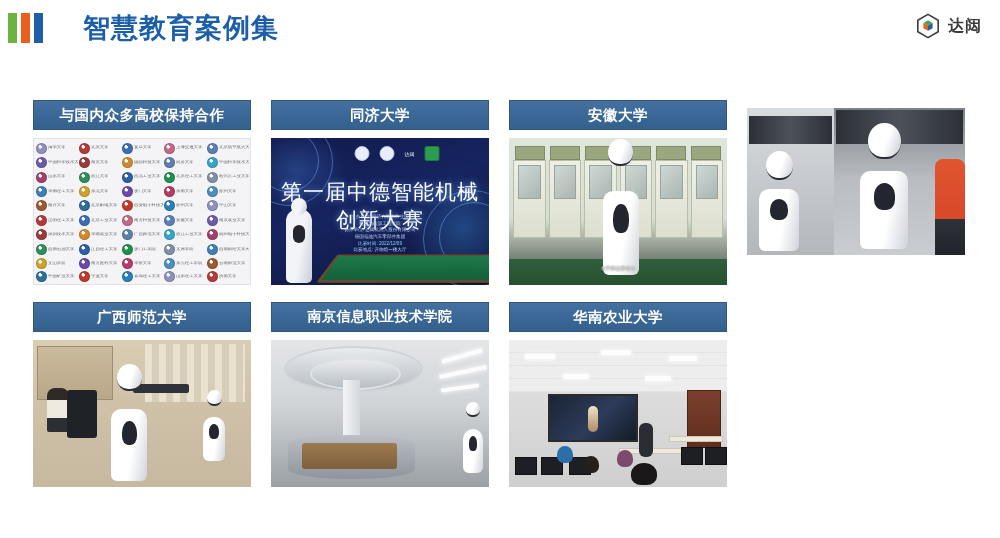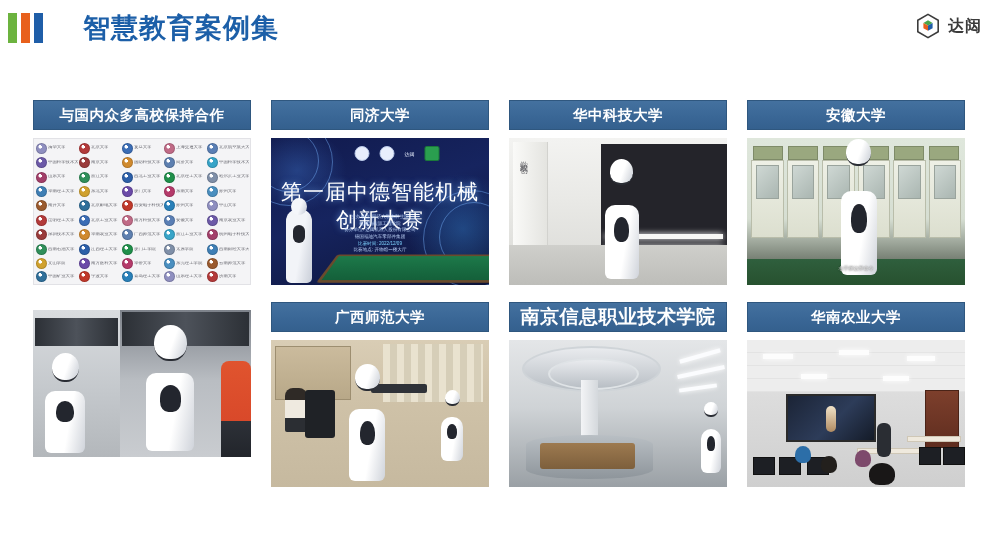--- a/index.html
+++ b/index.html
@@ -97,21 +97,21 @@
     font-size: 14.5px;
     font-weight: bold;
     display: flex;
     align-items: center;
     justify-content: center;
     letter-spacing: 0.5px;
     box-sizing: border-box;
     white-space: nowrap;
     overflow: hidden;
   }
-  .cell-header.tight { font-size: 19px; }
+  .cell-header.tight { font-size: 14px; }
 
   .cell-media {
     margin-top: 8px;
     height: 147px;
     overflow: hidden;
     position: relative;
     background: #ffffff;
   }
 
   
@@ -725,35 +725,20 @@
           <div class="em">比赛时间: 2022/12/09</div>
           <div>比赛地点: 开物馆一楼大厅</div>
         </div>
 
         <div class="poster-table"></div>
         <div class="poster-robot"></div>
       </div>
     </div>
   </div>
 
-  <div class="cell">
-    <div class="cell-header">华中科技大学</div>
-    <div class="cell-media">
-      <div class="photo corridor">
-        <div class="screen"></div>
-        <div class="strip" style="top:96px;width:54%;"></div>
-        <div class="strip" style="top:108px;width:54%;"></div>
-        <div class="strip" style="top:120px;width:54%;"></div>
-        <div class="pillar"></div>
-        <div class="vlabel">学校双创</div>
-        <div class="floor"></div>
-        <div class="bot" style="left:44%;bottom:6px;width:34px;height:74px;"></div>
-      </div>
-    </div>
-  </div>
 
   <div class="cell">
     <div class="cell-header">安徽大学</div>
     <div class="cell-media">
       <div class="photo lab">
         <div class="boxrow">
           <div class="box"></div>
           <div class="box"></div>
           <div class="box"></div>
           <div class="box"></div>

